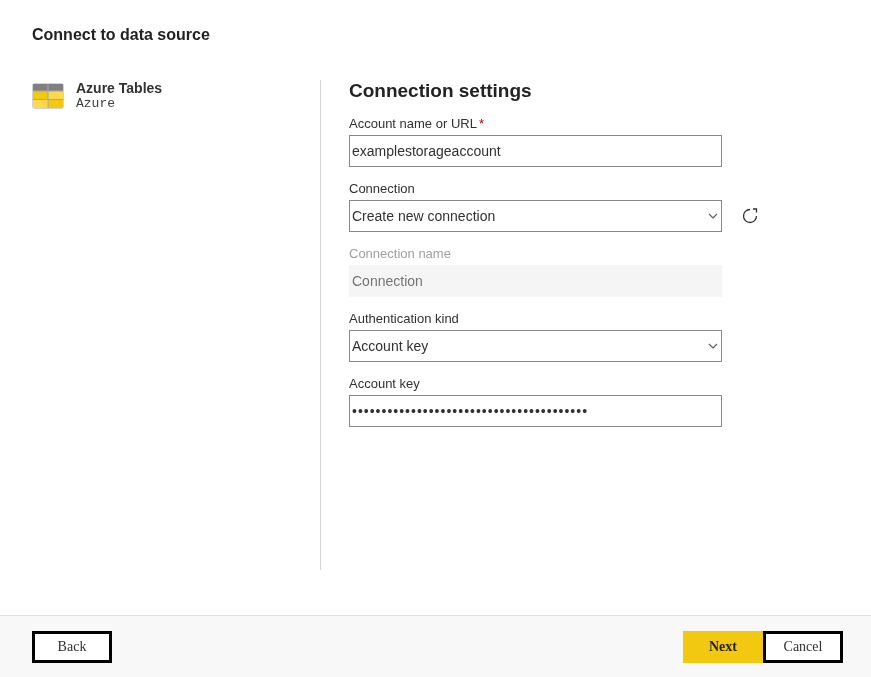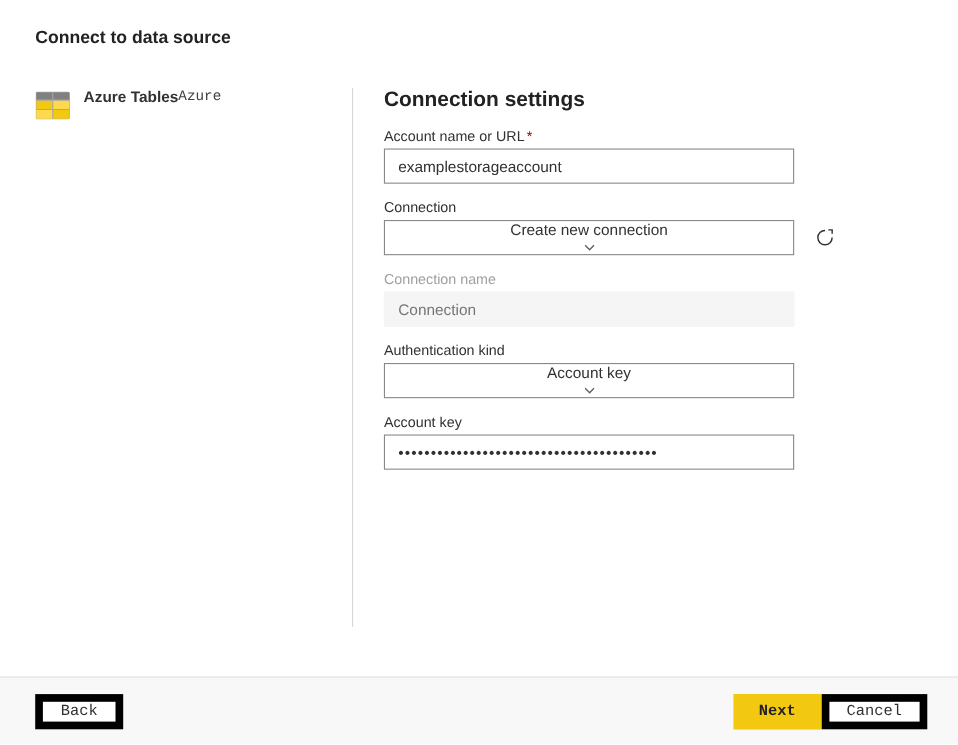--- a/index.html
+++ b/index.html
@@ -36,20 +36,21 @@
     border-left: 1px solid #d6d6d6;
     height: 490px;
   }
   .source-icon {
     width: 32px;
     height: 32px;
     flex-shrink: 0;
   }
   .source-text {
     display: flex;
+    flex-direction: column;
   }
   .source-title {
     font-size: 14px;
     font-weight: 600;
     color: #323130;
   }
   .source-subtitle {
     font-size: 13px;
     color: #404040;
     font-family: Liberation Mono, monospace;
@@ -77,40 +78,39 @@
     color: #a19f9d;
   }
   .required-mark {
     color: #a80000;
     margin-left: 2px;
   }
   .text-input, .select-box {
     width: 373px;
     height: 32px;
     border: 1px solid #8a8886;
-    padding: 0 12px;
+    padding: 0 2px;
     font-size: 14px;
     font-family: inherit;
     background: #fff;
     color: #323130;
   }
   .text-input[type="password"] {
     letter-spacing: 1px;
   }
   .text-input.disabled {
     background: #f5f5f5;
     border-color: #f5f5f5;
     color: #a19f9d;
   }
   .select-box {
     display: flex;
     align-items: center;
     justify-content: space-between;
     cursor: pointer;
-    flex-direction: column;
   }
   .field-row {
     display: flex;
     align-items: end;
     gap: 16px;
     margin-bottom: 14px;
   }
   .field-row > .field {
     display: flex;
     flex-direction: column;
@@ -140,22 +140,22 @@
     display: flex;
     align-items: center;
     padding: 0 16px;
   }
   .footer-spacer { flex: 1; }
   .btn {
     height: 32px;
     min-width: 80px;
     padding: 0 16px;
     font-size: 14px;
-    font-family: Liberation Mono, monospace;
-    border: 7px solid #000000;
+    font-family: Liberation Serif, serif;
+    border: 3px solid #000000;
     background: #fff;
     color: #323130;
     cursor: pointer;
     text-align: center;
   }
   .btn.back {
     margin-left: 16px;
   }
   .btn.cancel {
     margin-right: 12px;

